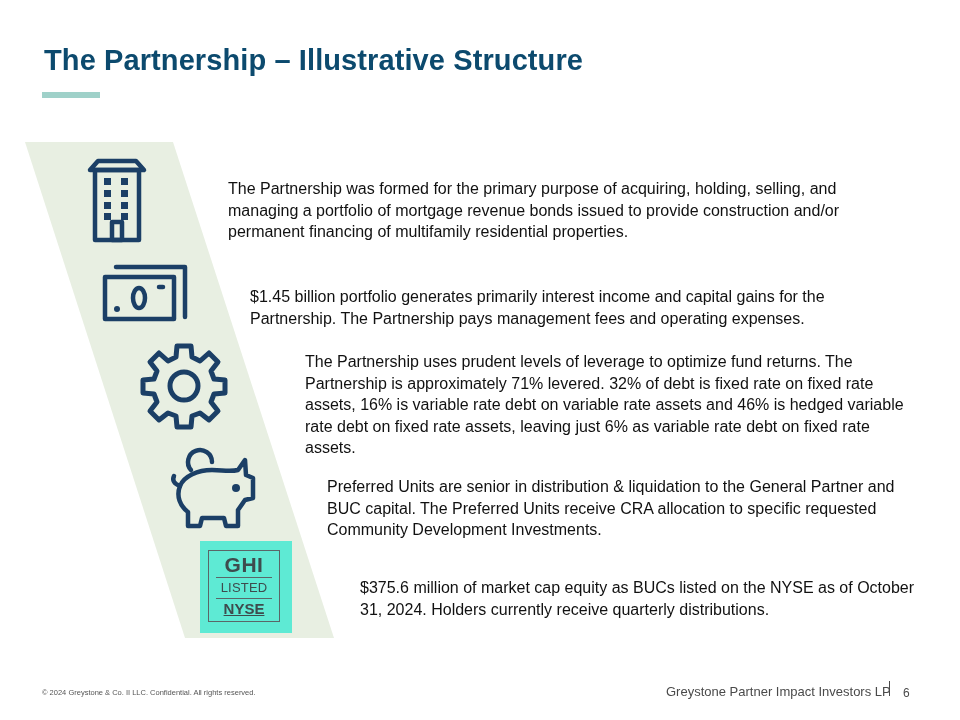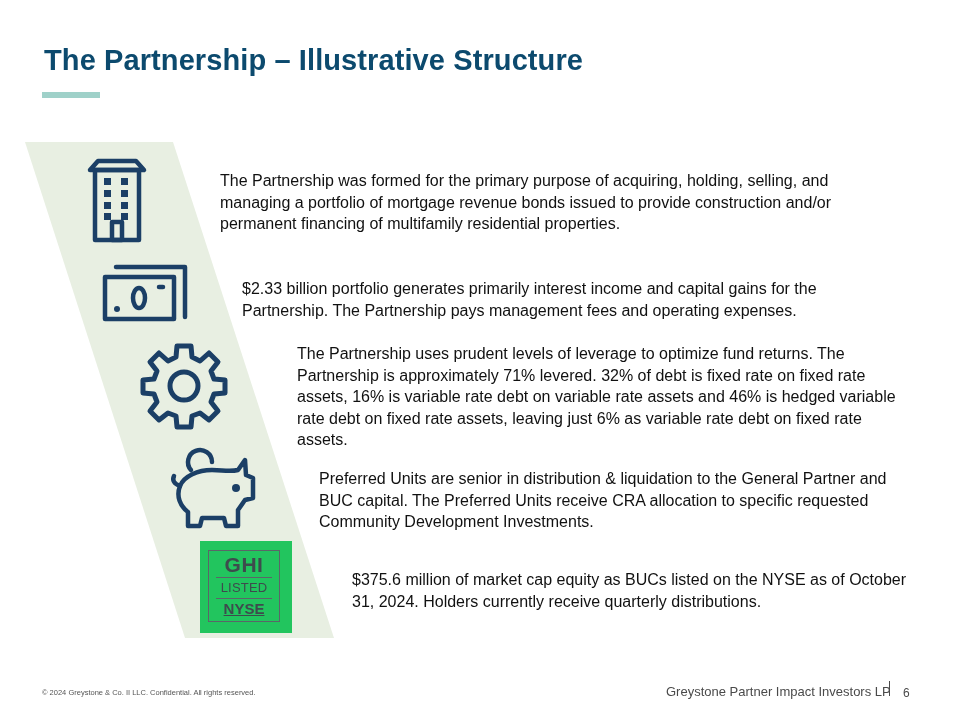--- a/index.html
+++ b/index.html
@@ -11,25 +11,25 @@
       position: absolute; left: 44px; top: 44px; margin: 0;
       font-size: 29px; font-weight: bold; color: #0c4a6e; letter-spacing: 0.1px;
     }
     .title-rule {
       position: absolute; left: 42px; top: 92px; width: 58px; height: 6px;
       background: #9fd1c9;
     }
     .band { position: absolute; left: 0; top: 0; }
     .icon { position: absolute; }
     .para {
-      position: absolute; margin: 8px; font-size: 16px; line-height: 21.5px; color: #111;
+      position: absolute; margin: 16px; font-size: 16px; line-height: 21.5px; color: #111;
     }
     .ghi-card {
       position: absolute; left: 200px; top: 541px; width: 92px; height: 92px;
-      background: #22c55e;
+      background: #5eead4;
     }
     .ghi-box {
       position: absolute; left: 8px; top: 9px; width: 72px; height: 72px;
       border: 1.5px solid #5a6668; box-sizing: border-box;
       display: flex; flex-direction: column; align-items: center; justify-content: flex-start;
       color: #3e4b4d; padding-top: 3px;
     }
     .ghi-top { font-size: 21px; font-weight: bold; line-height: 22px; letter-spacing: 0.5px; }
     .ghi-line { width: 56px; height: 1px; background: #5a6668; margin: 1px 0; }
     .ghi-mid { font-size: 13px; line-height: 18px; letter-spacing: 0.2px; text-align: center; }
@@ -105,21 +105,21 @@
   <div class="ghi-box">
     <div class="ghi-top">GHI</div>
     <div class="ghi-line"></div>
     <div class="ghi-mid">LISTED</div>
     <div class="ghi-line"></div>
     <div class="ghi-bot">NYSE</div>
   </div>
 </div>
 
 <p class="para" style="left:212px;top:162px;width:680px">The Partnership was formed for the primary purpose of acquiring, holding, selling, and managing a portfolio of mortgage revenue bonds issued to provide construction and/or permanent financing of multifamily residential properties.</p>
-<p class="para" style="left:234px;top:270px;width:640px">$2.33 billion portfolio generates primarily interest income and capital gains for the Partnership. The Partnership pays management fees and operating expenses.</p>
+<p class="para" style="left:234px;top:270px;width:640px">$1.45 billion portfolio generates primarily interest income and capital gains for the Partnership. The Partnership pays management fees and operating expenses.</p>
 <p class="para" style="left:289px;top:335px;width:612px">The Partnership uses prudent levels of leverage to optimize fund returns. The Partnership is approximately 71% levered. 32% of debt is fixed rate on fixed rate assets, 16% is variable rate debt on variable rate assets and 46% is hedged variable rate debt on fixed rate assets, leaving just 6% as variable rate debt on fixed rate assets.</p>
 <p class="para" style="left:311px;top:460px;width:600px">Preferred Units are senior in distribution &amp; liquidation to the General Partner and BUC capital. The Preferred Units receive CRA allocation to specific requested Community Development Investments.</p>
 <p class="para" style="left:344px;top:561px;width:560px">$375.6 million of market cap equity as BUCs listed on the NYSE as of October 31, 2024. Holders currently receive quarterly distributions.</p>
 
 <div class="footer-left">© 2024 Greystone &amp; Co. II LLC. Confidential. All rights reserved.</div>
 <div class="footer-right">Greystone Partner Impact Investors LP</div>
 <div class="footer-sep"></div>
 <div class="footer-page">6</div>
 
 </body></html>

